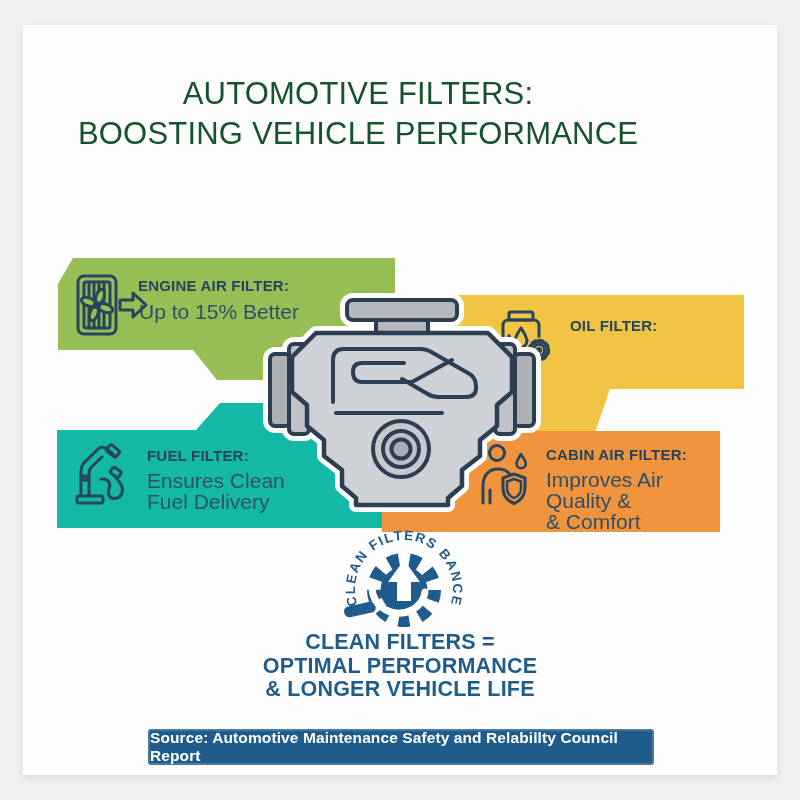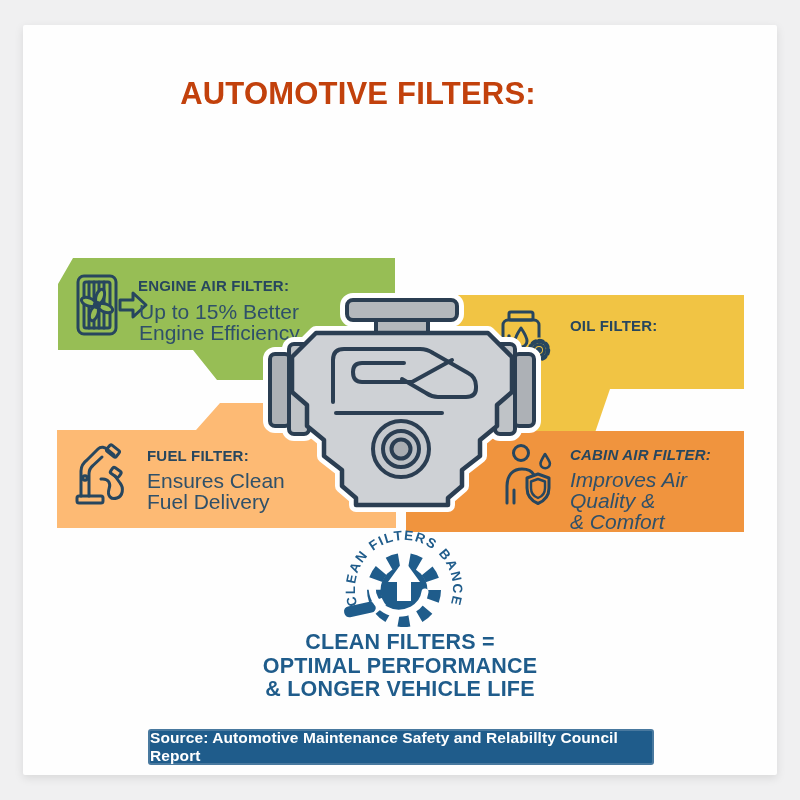--- a/index.html
+++ b/index.html
@@ -1,49 +1,50 @@
 <!DOCTYPE html>
 <html><head>
 <meta charset="utf-8">
 <style>
   * { margin:0; padding:0; box-sizing:border-box; }
   html,body { width:800px; height:800px; overflow:hidden; background:#F0F0F1;
               font-family:"Liberation Sans", sans-serif; }
   .card { position:absolute; left:23px; top:25px; width:754px; height:750px;
           background:#FEFEFE; border-radius:2px; box-shadow:0 3px 10px rgba(0,0,0,.10); }
   .title { position:absolute; left:0; top:74px; width:716px; text-align:center;
-           color:#c2410c; font-weight:bold; font-size:31px; line-height:40px; letter-spacing:.2px; }
+           color:#14532d; font-weight:normal; font-size:31px; line-height:40px; letter-spacing:.2px; }
   .banner { position:absolute; }
   .banner .head { position:absolute; font-weight:bold; font-size:15px; color:#27465E; letter-spacing:.2px; }
   .banner .body { position:absolute; font-size:21px; line-height:21px; color:#2F5069; }
   .icon-svg { position:absolute; }
   .b-green  { left:58px;  top:258px; width:337px; height:124px;
               clip-path:polygon(15px 0px,337px 0px,337px 122px,159px 122px,135px 92px,0px 92px,0px 26px); }
   .b-yellow { left:404px; top:258px; width:340px; height:158px;
               clip-path:polygon(23px 0px,340px 0px,340px 94px,206px 94px,184px 158px,1px 158px,5px 15px); }
   .b-blue   { left:57px;  top:403px; width:339px; height:125px;
               clip-path:polygon(0px 27px,139px 27px,163px 0px,339px 0px,339px 125px,0px 125px); }
-  .b-orange { left:406px; top:431px; width:338px; height:101px;
-              clip-path:polygon(104px 0px,338px 0px,338px 101px,0px 101px,0px 44px);font-style:italic; }
+  .b-orange { left:382px; top:431px; width:338px; height:101px;
+              clip-path:polygon(104px 0px,338px 0px,338px 101px,0px 101px,0px 44px); }
   .art { position:absolute; left:0; top:0; width:800px; height:800px; pointer-events:none; }
   .conclusion { position:absolute; left:0; top:631px; width:800px; text-align:center;
                 color:#1F5C8B; font-weight:bold; font-size:21.5px; line-height:23.5px; letter-spacing:.2px; }
   .source-bar { position:absolute; left:148px; top:729px; width:506px; height:36px;
                 background:#1F5C8B; border:2px solid #49799F; border-radius:3px;
                 display:flex; align-items:center; justify-content:center;
                 color:#FFFFFF; font-weight:bold; font-size:15.5px; letter-spacing:.1px; }
   .stroke-ic { stroke:#27465E; stroke-width:3; fill:none; stroke-linecap:round; stroke-linejoin:round; }
 </style>
 </head>
 <body>
 
 <div class="card"></div>
 
 <div class="title">
   <div>AUTOMOTIVE FILTERS:</div>
+  <div>BOOSTING VEHICLE PERFORMANCE</div>
 </div>
 
 <div class="banner b-green" style="background-color: rgb(151, 190, 85);">
   <svg class="icon-svg" style="left:17px;top:16px" width="74" height="62" viewBox="0 0 74 62">
     <g class="stroke-ic">
       <rect x="3" y="2" width="38" height="58" rx="6"></rect>
       <rect x="9" y="8" width="26" height="46" rx="2"></rect>
       <path d="M14,8V54 M19,8V54 M24,8V54 M29,8V54"></path>
       <g transform="translate(22,31)">
         <ellipse rx="4" ry="7.5" transform="rotate(20) translate(0,-9)" fill="#97BE55"></ellipse>
@@ -51,41 +52,40 @@
         <ellipse rx="4" ry="7.5" transform="rotate(200) translate(0,-9)" fill="#97BE55"></ellipse>
         <ellipse rx="4" ry="7.5" transform="rotate(290) translate(0,-9)" fill="#97BE55"></ellipse>
         <circle r="2.6" fill="#27465E"></circle>
       </g>
       <path d="M45,26 H58 V19 L71,31 L58,43 V36 H45 Z"></path>
     </g>
   </svg>
   <div class="head" style="left:80px;top:19px">ENGINE AIR FILTER:</div>
   <div class="body" style="left:81px;top:43px">
     <div>Up to 15% Better</div>
-    <div>Engine Efficiency</div>
   </div>
 </div>
 
 <div class="banner b-yellow" style="background-color: rgb(241, 196, 68); margin-top: 37px;">
   <svg class="icon-svg" style="left:92px;top:12px" width="60" height="64" viewBox="0 0 60 64">
     <g class="stroke-ic">
       <rect x="13" y="5" width="24" height="8" rx="2"></rect>
       <rect x="7" y="13" width="36" height="45" rx="5"></rect>
       <path d="M25,21 C21,27 19,31 19,34 a6,6 0 0 0 12,0 C31,31 29,27 25,21 Z"></path>
       <path d="M13,29 v.3 M13,36 v.3 M13,43 v.3 M13,50 v.3" stroke-width="3.4"></path>
       <circle cx="43" cy="43" r="12.5" fill="#F1C444" stroke="none"></circle>
       <circle cx="43" cy="43" r="9" stroke-width="4.5" stroke-dasharray="3.6 3.45"></circle>
       <circle cx="43" cy="43" r="5.5"></circle>
       <circle cx="43" cy="43" r="1.6" fill="#27465E"></circle>
     </g>
   </svg>
   <div class="head" style="left:166px;top:22px">OIL FILTER:</div>
 </div>
 
-<div class="banner b-blue" style="background-color: #fdba74; padding-left: 32px;">
+<div class="banner b-blue" style="background-color: #14b8a6; padding-left: 32px;">
   <svg class="icon-svg" style="left:15px;top:36px" width="58" height="68" viewBox="0 0 58 68">
     <g class="stroke-ic">
       <rect x="5" y="57" width="26" height="7" rx="2"></rect>
       <path d="M9,57 V32 C9,27 11,24 15,21 L26,10 C29,7 33,8 36,11 L42,16"></path>
       <path d="M17,57 V35 C17,31 18,29 21,26.5 L30,18"></path>
       <rect x="35" y="8" width="12" height="8" rx="2" transform="rotate(38 41 12)"></rect>
       <path d="M29,40 C37,39 39,45 37,50 C35,57 39,61 45,59 C51,57 52,49 48,44 L43,37"></path>
       <rect x="39" y="30" width="10" height="7" rx="2" transform="rotate(35 44 33)"></rect>
       <circle cx="13" cy="39" r="2.2"></circle>
     </g>

